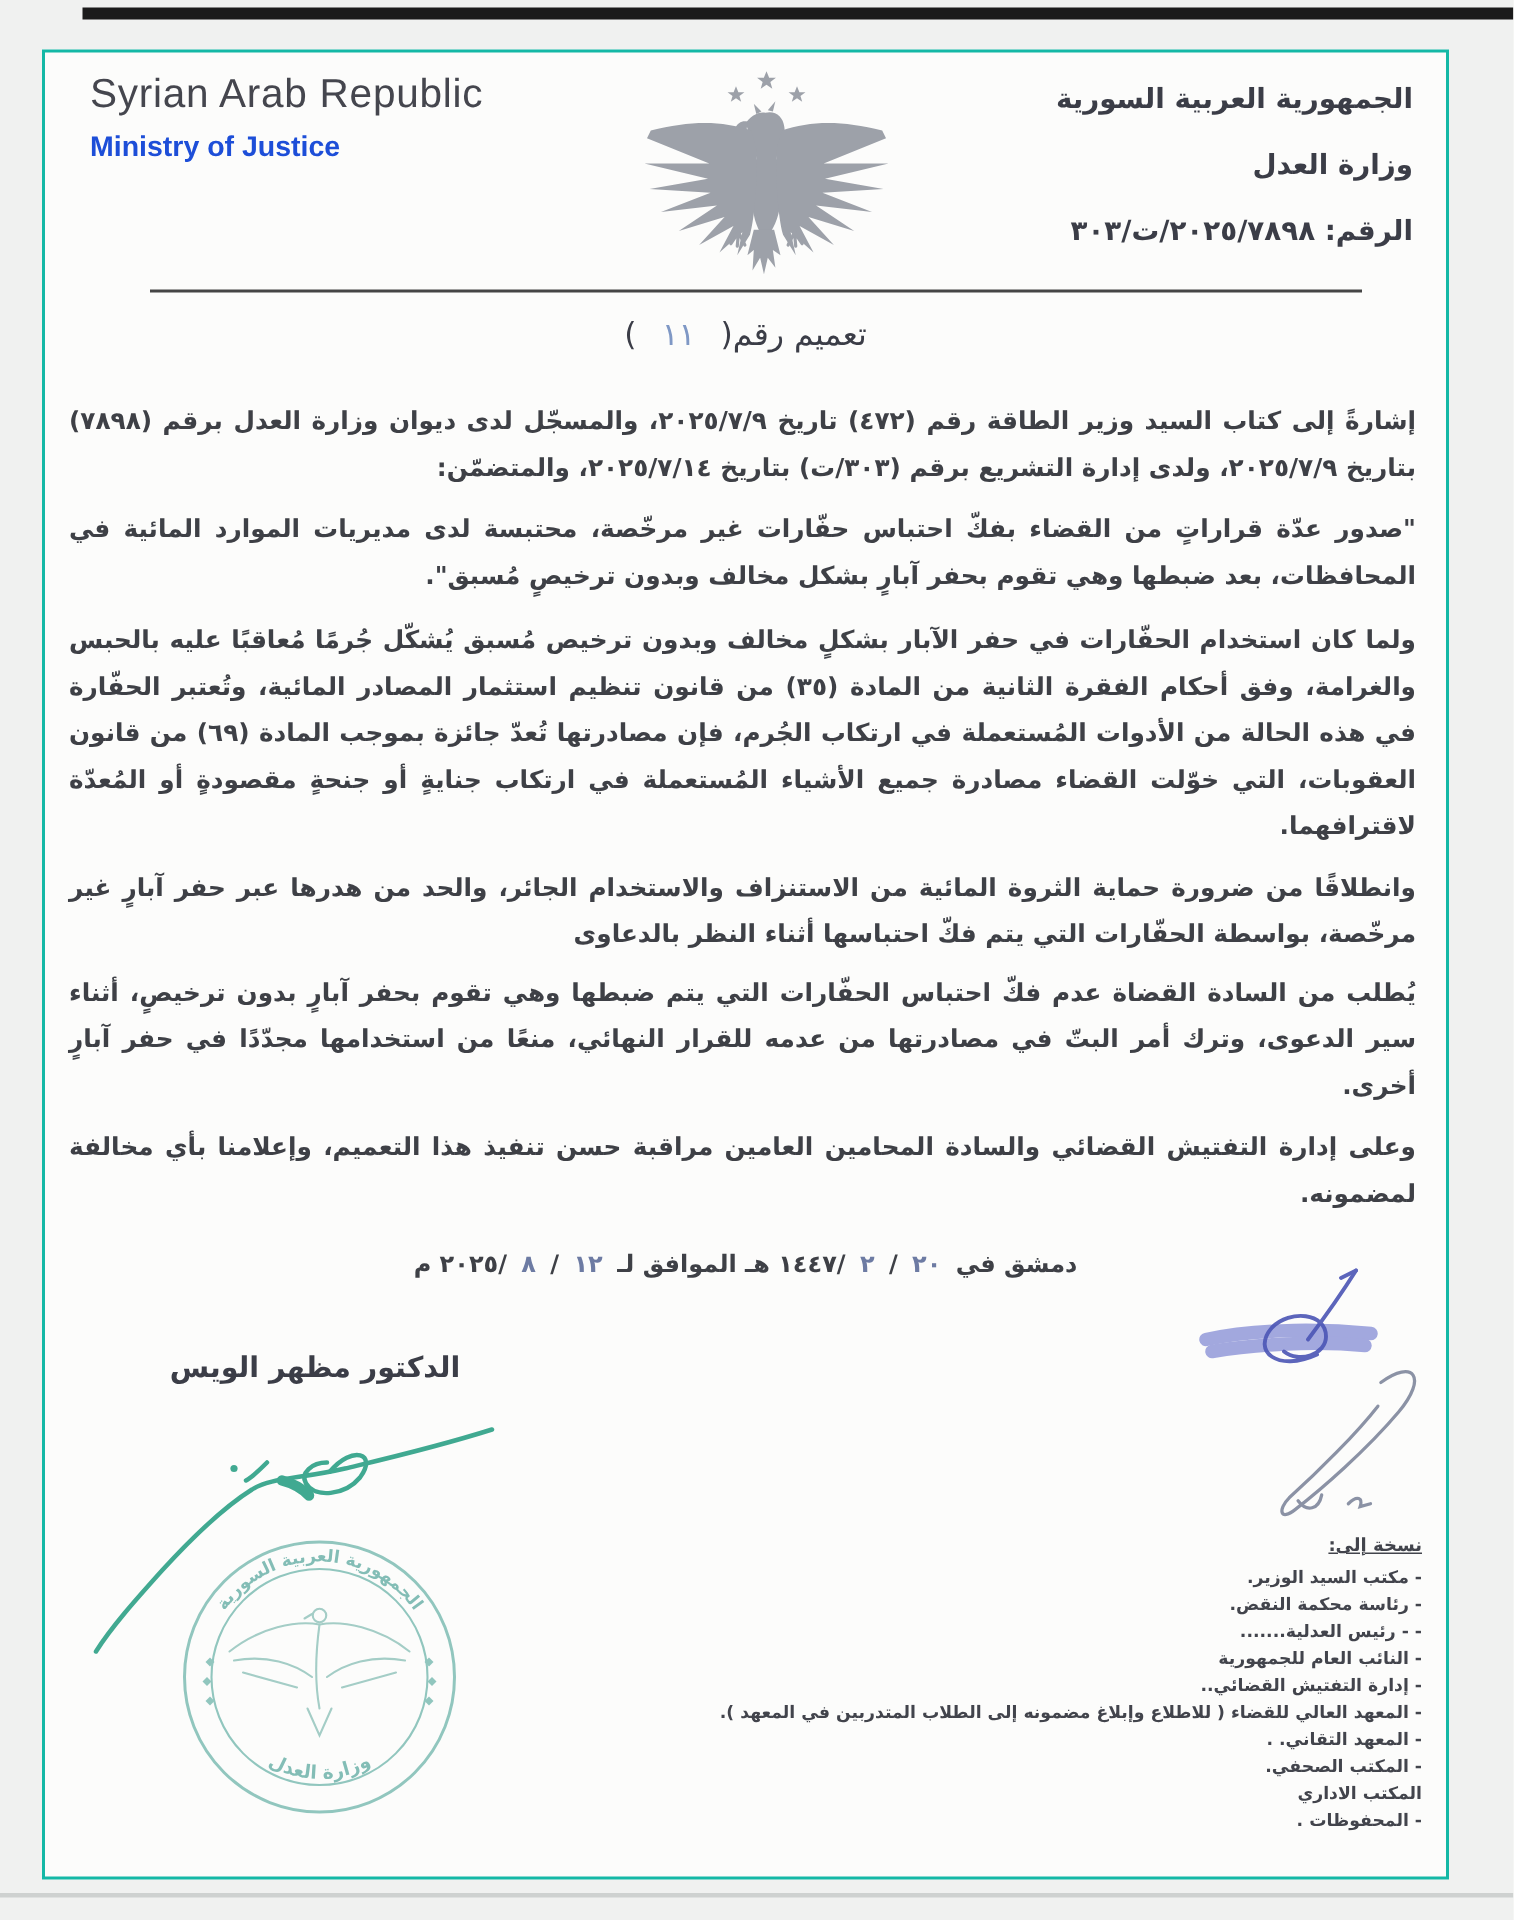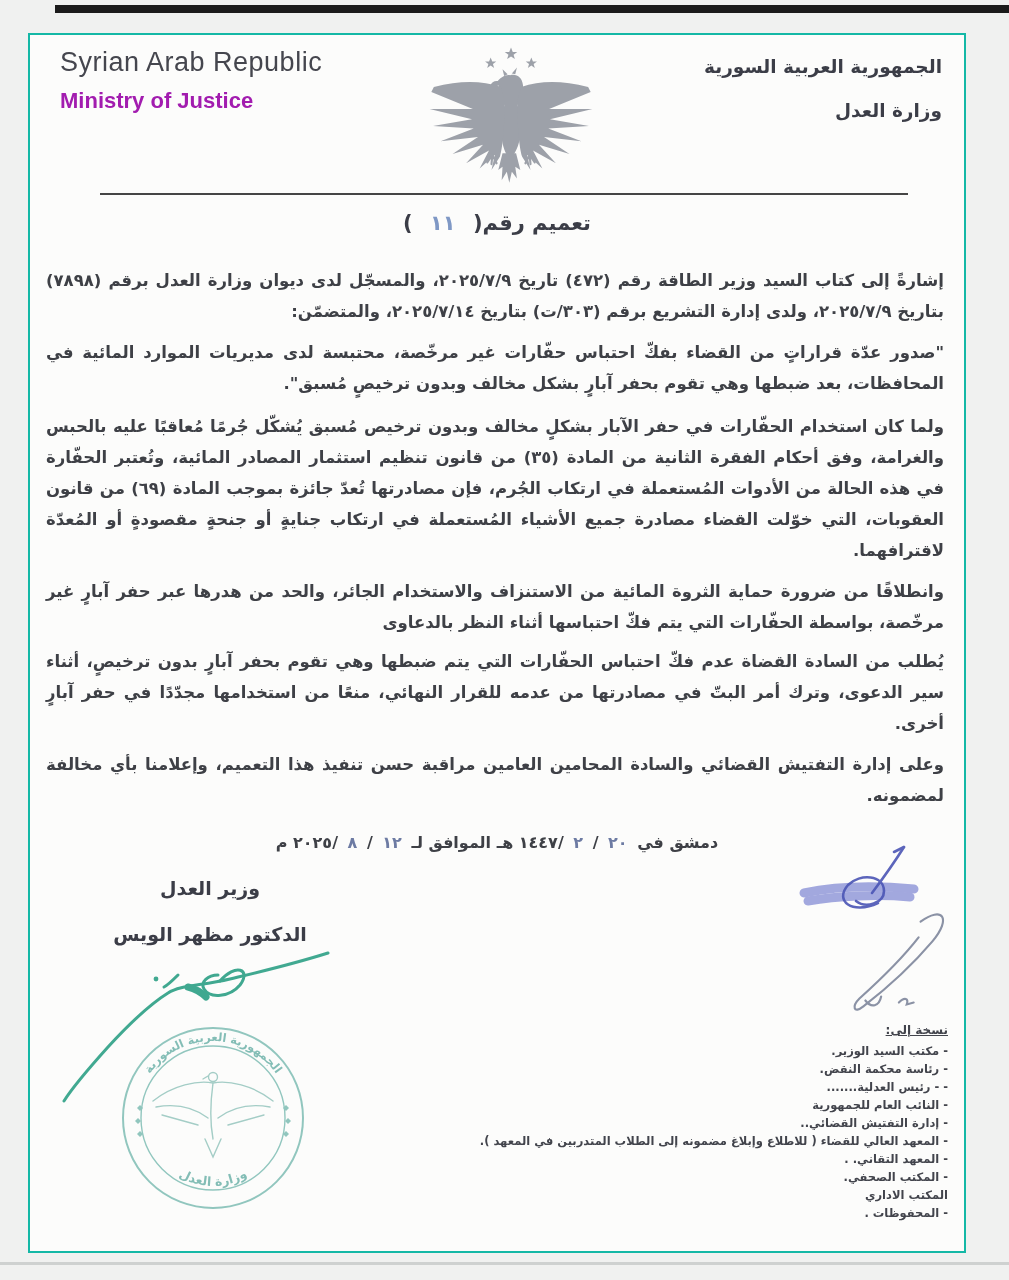--- a/index.html
+++ b/index.html
@@ -4,27 +4,27 @@
 <style>
   html,body{margin:0;padding:0;}
   body{background:#f1f2f1;font-family:"DejaVu Sans",sans-serif;}
   .page{position:relative;width:1009px;height:1280px;background:#f0f1f0;overflow:hidden;}
   .topband{position:absolute;left:55px;top:5px;width:954px;height:8px;background:#1b1b1b;}
   .bottomline{position:absolute;left:0;top:1262px;width:1009px;height:3px;background:#ced1d0;}
   .frame{position:absolute;left:28px;top:33px;width:938px;height:1220px;background:#fcfcfb;border:2px solid #14b8a6;box-sizing:border-box;}
   
   .hdr-en{position:absolute;left:30px;top:12px;color:#45464e;font-family:"Liberation Sans",sans-serif;}
   .hdr-en .c{font-size:27px;letter-spacing:.5px;font-weight:400;}
-  .hdr-en .m{font-size:22px;font-weight:700;margin-top:10px;color:#a21caf;}
+  .hdr-en .m{font-size:19px;font-weight:700;margin-top:10px;color:#1d4ed8;}
   .hdr-eagle{position:absolute;left:392px;top:5px;width:178px;height:150px;}
   .hdr-ar{position:absolute;right:22px;top:10px;text-align:right;direction:rtl;color:#3b3d47;font-weight:700;font-size:18.5px;line-height:44px;}
   .refrow span{unicode-bidi:isolate;}
   .sep{position:absolute;left:70px;top:158px;width:808px;height:2px;background:#454545;}
   
-  .title{position:absolute;left:0;top:176px;width:100%;text-align:center;direction:rtl;font-size:21px;font-weight:700;color:#3b3d47;}
+  .title{position:absolute;left:0;top:176px;width:100%;text-align:center;direction:rtl;font-size:21px;font-weight:400;color:#3b3d47;}
   .title span{unicode-bidi:isolate;}
   .title .num{color:#7f98c5;padding:0 10px;}
   
   .bodytext{position:absolute;left:16px;right:20px;top:230px;direction:rtl;text-align:justify;font-size:16.5px;font-weight:700;color:#3e4046;line-height:31px;}
   .bodytext p{margin:0 0 10px 0;}
   
   .dateline{position:absolute;left:0;top:798px;width:100%;text-align:center;direction:rtl;font-size:16px;font-weight:700;color:#3e4046;}
   .dateline span{unicode-bidi:isolate;padding:0 2px;}
   .hand{color:#6d7ba3;font-weight:600;}
   
@@ -71,20 +71,24 @@
       </g>
       <g stroke="#9da1a9" stroke-width="2.5" fill="none" stroke-linecap="round">
         <path d="M83,132 l-6,9 M83,132 l-1,11 M83,132 l5,10"></path>
         <path d="M127,132 l6,9 M127,132 l1,11 M127,132 l-5,10"></path>
       </g>
     </svg>
 
     <div class="hdr-ar">
       <div>الجمهورية العربية السورية</div>
       <div>وزارة العدل</div>
+      <div class="refrow">
+        <span>الرقم:</span>
+        <span dir="ltr">٢٠٢٥/٧٨٩٨/ت/٣٠٣</span>
+      </div>
     </div>
 
     <div class="sep"></div>
 
     <div class="title">
       <span>تعميم رقم(</span>
       <span class="num">١١</span>
       <span>)</span>
     </div>
 
@@ -103,21 +107,20 @@
       <span>/</span>
       <span class="hand">٢</span>
       <span>/١٤٤٧ هـ الموافق لـ</span>
       <span class="hand">١٢</span>
       <span>/</span>
       <span class="hand">٨</span>
       <span>/٢٠٢٥ م</span>
     </div>
 
     <div class="sigblock">
-      <div>وزير العدل</div>
       <div class="name">الدكتور مظهر الويس</div>
     </div>
 
     <svg class="sig-green" viewBox="0 0 310 175">
       <g stroke="#2ca085" stroke-width="3" fill="none" stroke-linecap="round" opacity="0.9">
         <path d="M268,18 C230,30 195,38 170,44 C140,51 120,50 108,58 C92,68 70,88 48,112 C30,132 14,150 4,166"></path>
         <path d="M160,46 C175,28 192,34 180,50 C170,62 150,64 144,54 C140,47 148,40 158,40"></path>
         <path d="M118,40 C112,46 108,50 104,52"></path>
         <path d="M128,52 C136,54 142,58 146,62" stroke-width="7"></path>
       </g>

